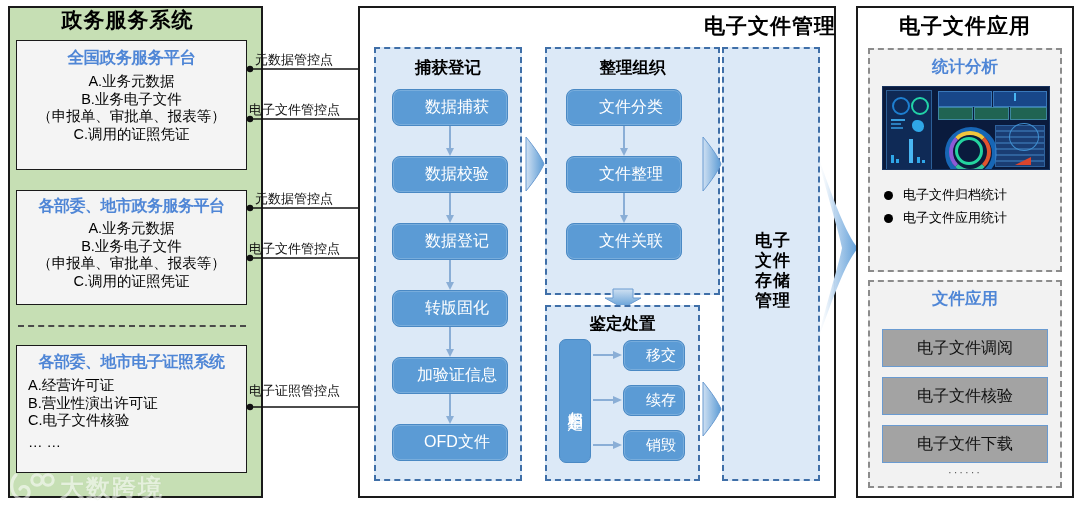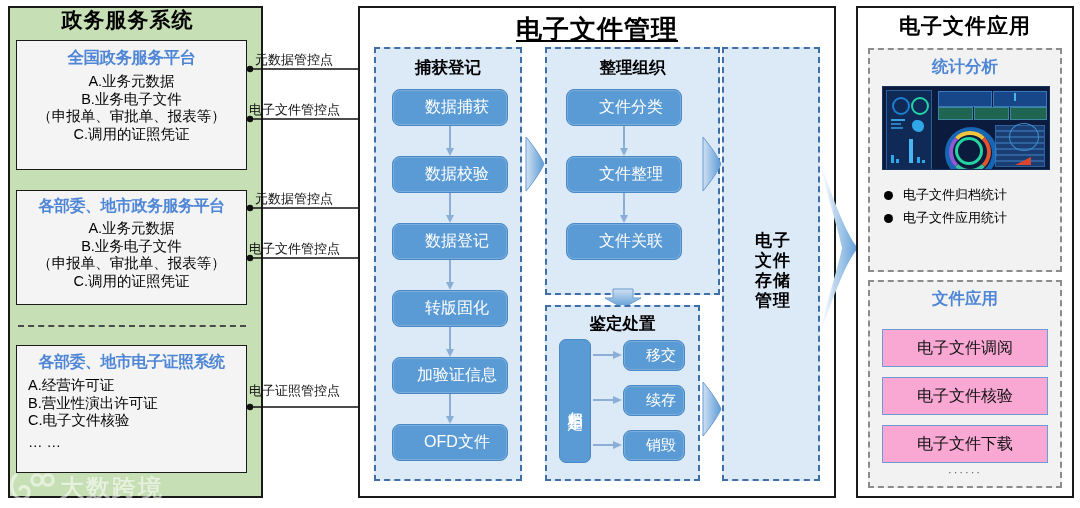--- a/index.html
+++ b/index.html
@@ -29,22 +29,22 @@
            text-shadow:0 0 1px #9ebc8a;}
   #wm-logo{position:absolute;left:4px;top:3px;width:46px;height:30px;}
 
   
   .conn-label{font-size:13px;white-space:nowrap;color:#111;}
   .conn-wrap{left:247px;width:128px;height:14px;}
 
   
   #center-panel{left:358px;top:6px;width:478px;height:492px;background:#fff;
                 border:2px solid #1a1a1a;}
-  #center-title{left:358px;top:12px;width:478px;text-align:center;font-size:26px;
-                font-weight:bold;letter-spacing:1px;text-decoration:underline;}
+  #center-title{left:358px;top:12px;width:478px;text-align:right;font-size:21px;
+                font-weight:bold;letter-spacing:1px;}
 
   .dash-col{border:2px dashed #3f6fa8;background:#dce9f7;}
   .col-title{text-align:center;font-weight:bold;font-size:16.5px;color:#000;}
   .stepbox{background:#5b9bd5;border:1px solid #4a89c4;border-radius:8px;
            color:#ffffff;font-size:16px;display:flex;align-items:center;
            justify-content:center;white-space:nowrap;
            box-shadow:inset 0 0 0 1px rgba(255,255,255,.18);padding-left:14px;}
 
   #col-capture{left:374px;top:47px;width:148px;height:434px;}
   #col-organize{left:545px;top:47px;width:175px;height:248px;}
@@ -63,21 +63,21 @@
                border:2px solid #1a1a1a;}
   #right-title{left:856px;top:12px;width:218px;text-align:center;font-size:21px;
                font-weight:bold;letter-spacing:1px;}
   .rsec{border:2px dashed #8c8c8c;background:#f2f2f2;}
   #sec-stats{left:868px;top:48px;width:194px;height:224px;}
   #sec-apps{left:868px;top:280px;width:194px;height:208px;}
   .rsec-title{text-align:center;font-weight:bold;font-size:16.5px;color:#4f86d6;}
   .bullet-row{display:flex;align-items:center;font-size:13px;white-space:nowrap;}
   .bullet-dot{width:9px;height:9px;border-radius:50%;background:#000;
               margin-right:10px;flex:none;}
-  .appbox{background:#f9a8d4;border:1.5px solid #6a9bd1;
+  .appbox{background:#a3a3a3;border:1.5px solid #6a9bd1;
           display:flex;align-items:center;justify-content:center;
           font-size:16px;color:#111;}
   #app-dots{text-align:center;font-size:11px;color:#555;letter-spacing:2px;}
 
   
   #dash-img{left:882px;top:86px;width:168px;height:84px;background:#0a1b3d;
             border:1px solid #18335e;overflow:hidden;}
   .dpanel{position:absolute;background:rgba(18,48,95,.72);
           border:1px solid rgba(80,160,230,.45);}
   .dtile{position:absolute;border:1px solid rgba(90,170,235,.5);}

